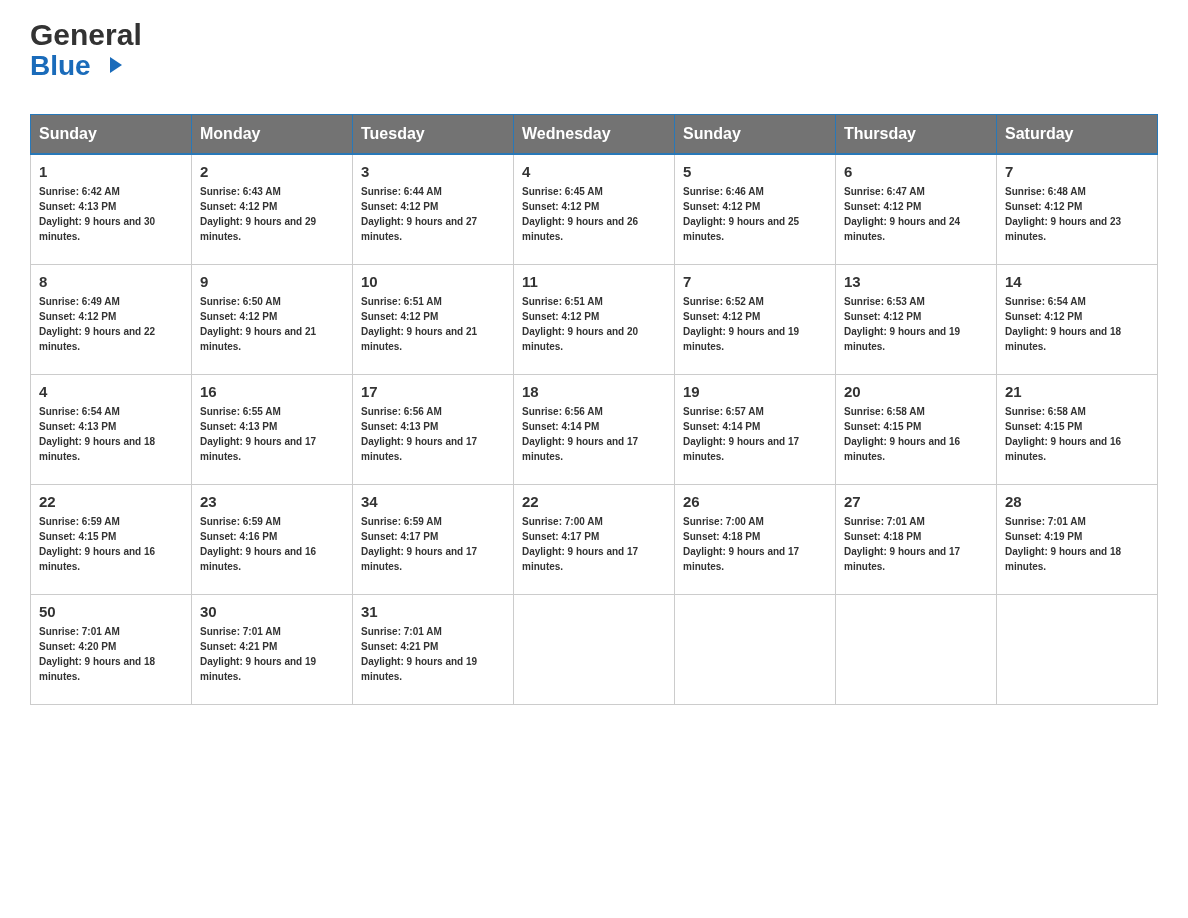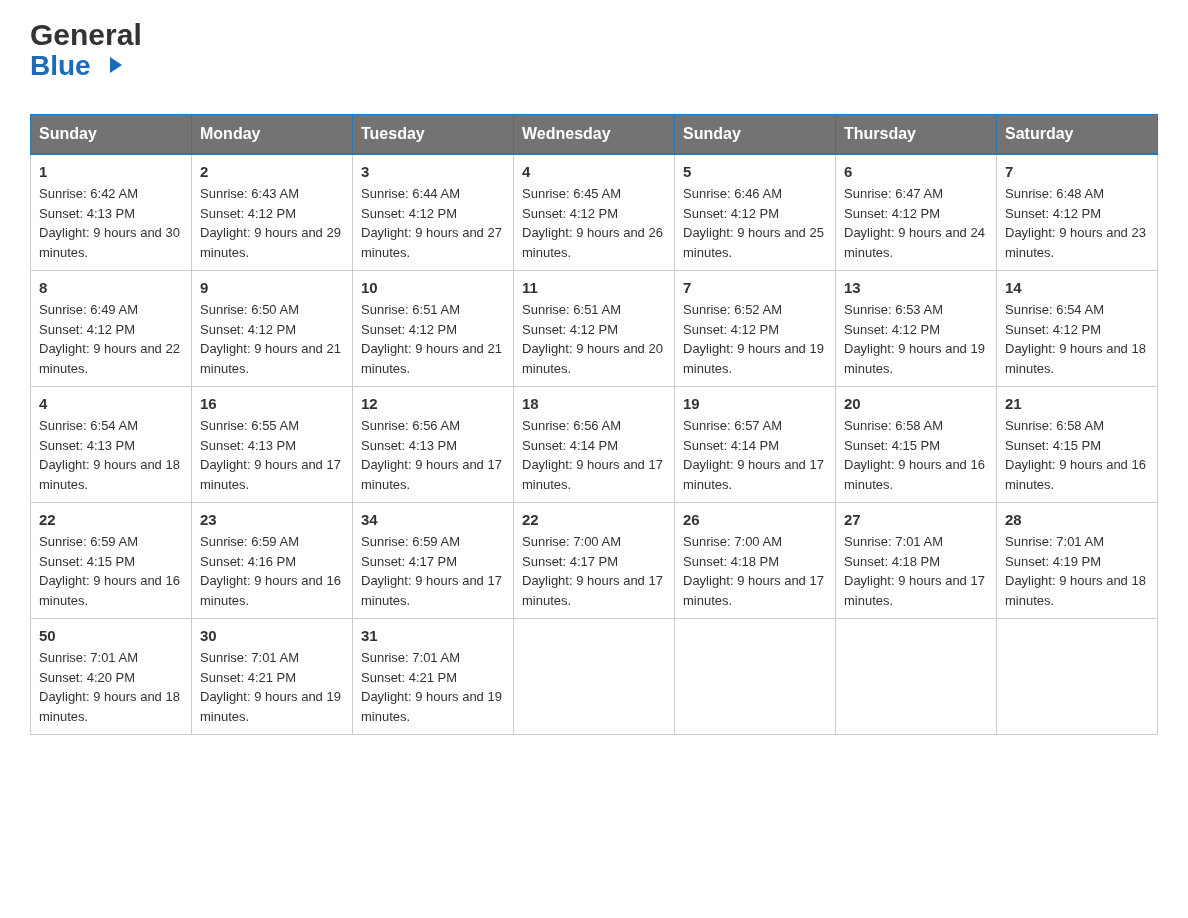--- a/index.html
+++ b/index.html
@@ -59,21 +59,22 @@
       height: 110px;
     }
     tbody tr td .day-num {
       font-size: 15px;
       font-weight: bold;
       display: block;
       margin-bottom: 4px;
     }
     tbody tr td .day-info {
       line-height: 1.5;
-      font-size: 13px;
+      font-size: 10px;
+      font-weight: bold;
     }
     tbody tr:first-child td {
       border-top: 2px solid #2878b8;
     }
     tbody tr td:empty {
       background: #fff;
     }
     .logo-wrapper {
       display: flex;
       flex-direction: column;
@@ -183,21 +184,21 @@
       <tr>
         <td>
           <span class="day-num">4</span>
 <div class="day-info">Sunrise: 6:54 AM<br>Sunset: 4:13 PM<br>Daylight: 9 hours and 18 minutes.</div>
         </td>
         <td>
           <span class="day-num">16</span>
 <div class="day-info">Sunrise: 6:55 AM<br>Sunset: 4:13 PM<br>Daylight: 9 hours and 17 minutes.</div>
         </td>
         <td>
-          <span class="day-num">12</span>
+          <span class="day-num">17</span>
 <div class="day-info">Sunrise: 6:56 AM<br>Sunset: 4:13 PM<br>Daylight: 9 hours and 17 minutes.</div>
         </td>
         <td>
           <span class="day-num">18</span>
 <div class="day-info">Sunrise: 6:56 AM<br>Sunset: 4:14 PM<br>Daylight: 9 hours and 17 minutes.</div>
         </td>
         <td>
           <span class="day-num">19</span>
 <div class="day-info">Sunrise: 6:57 AM<br>Sunset: 4:14 PM<br>Daylight: 9 hours and 17 minutes.</div>
         </td>

